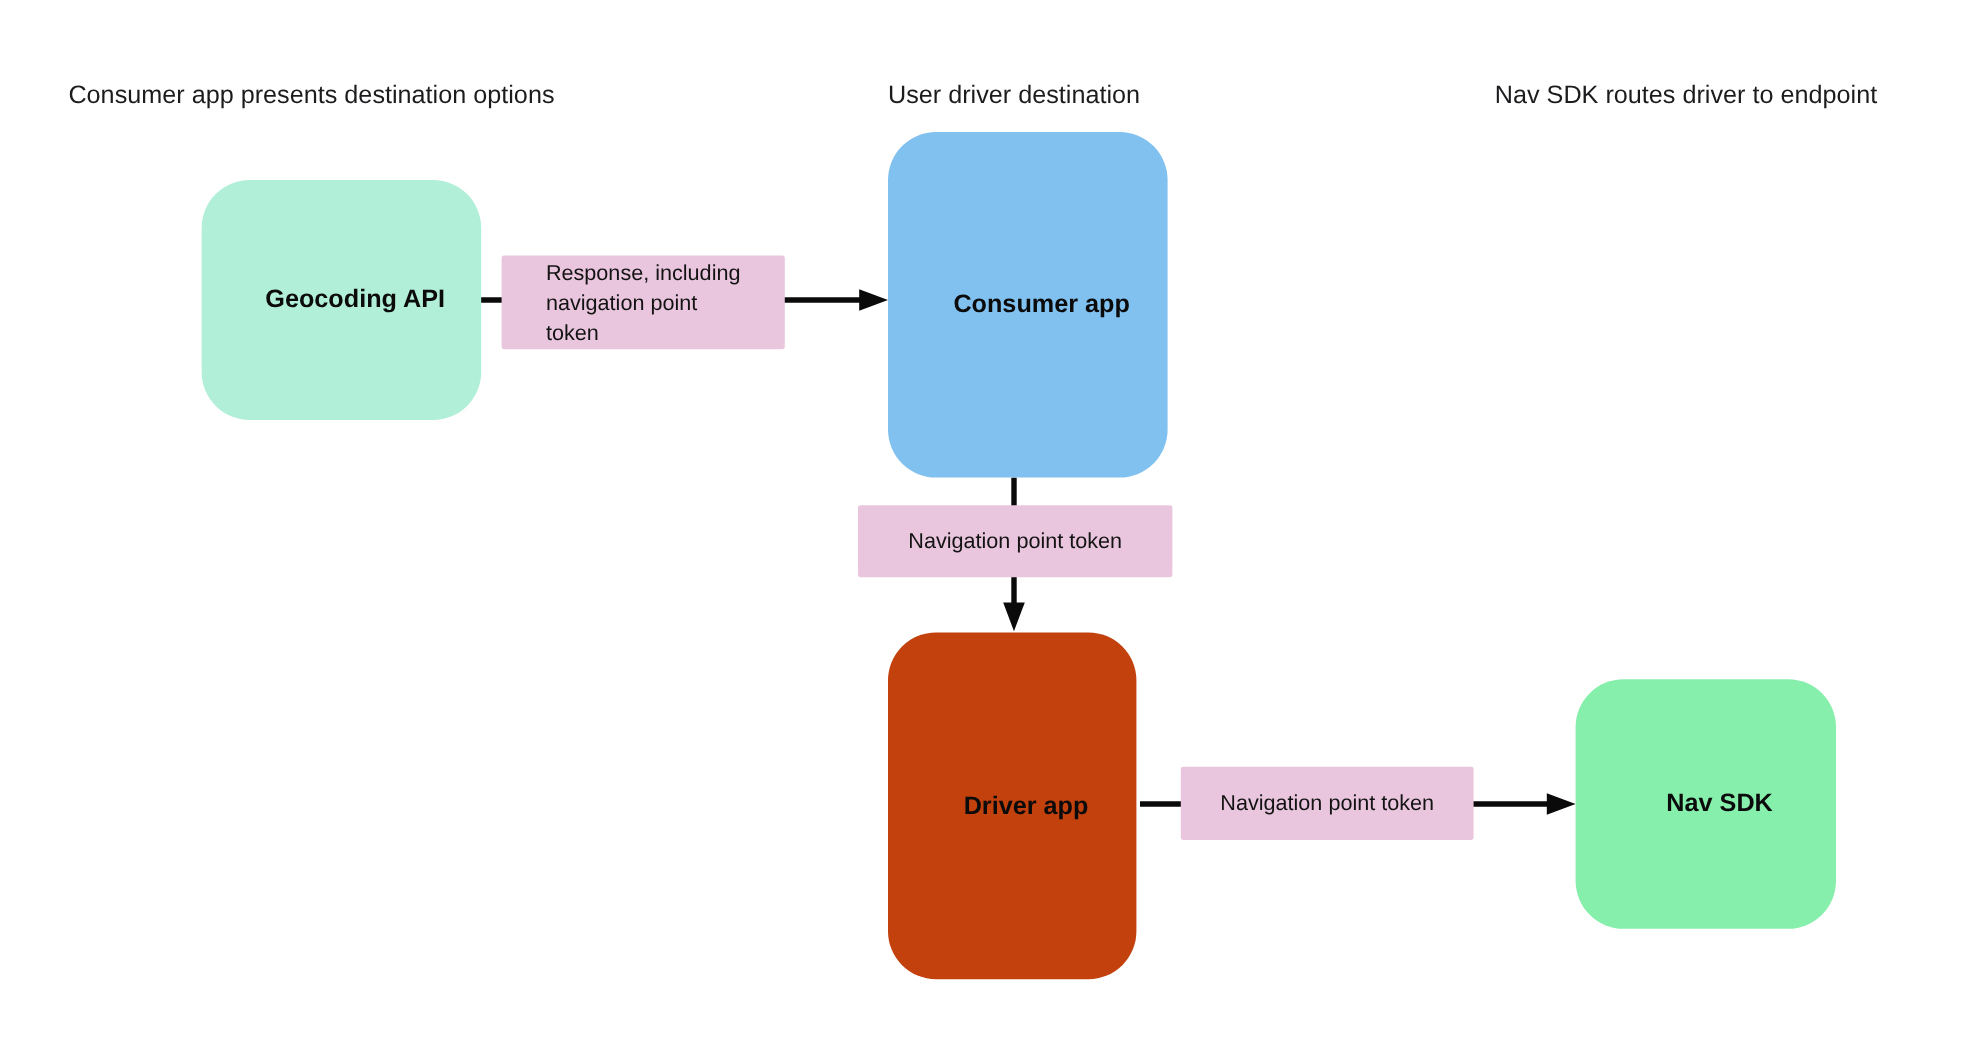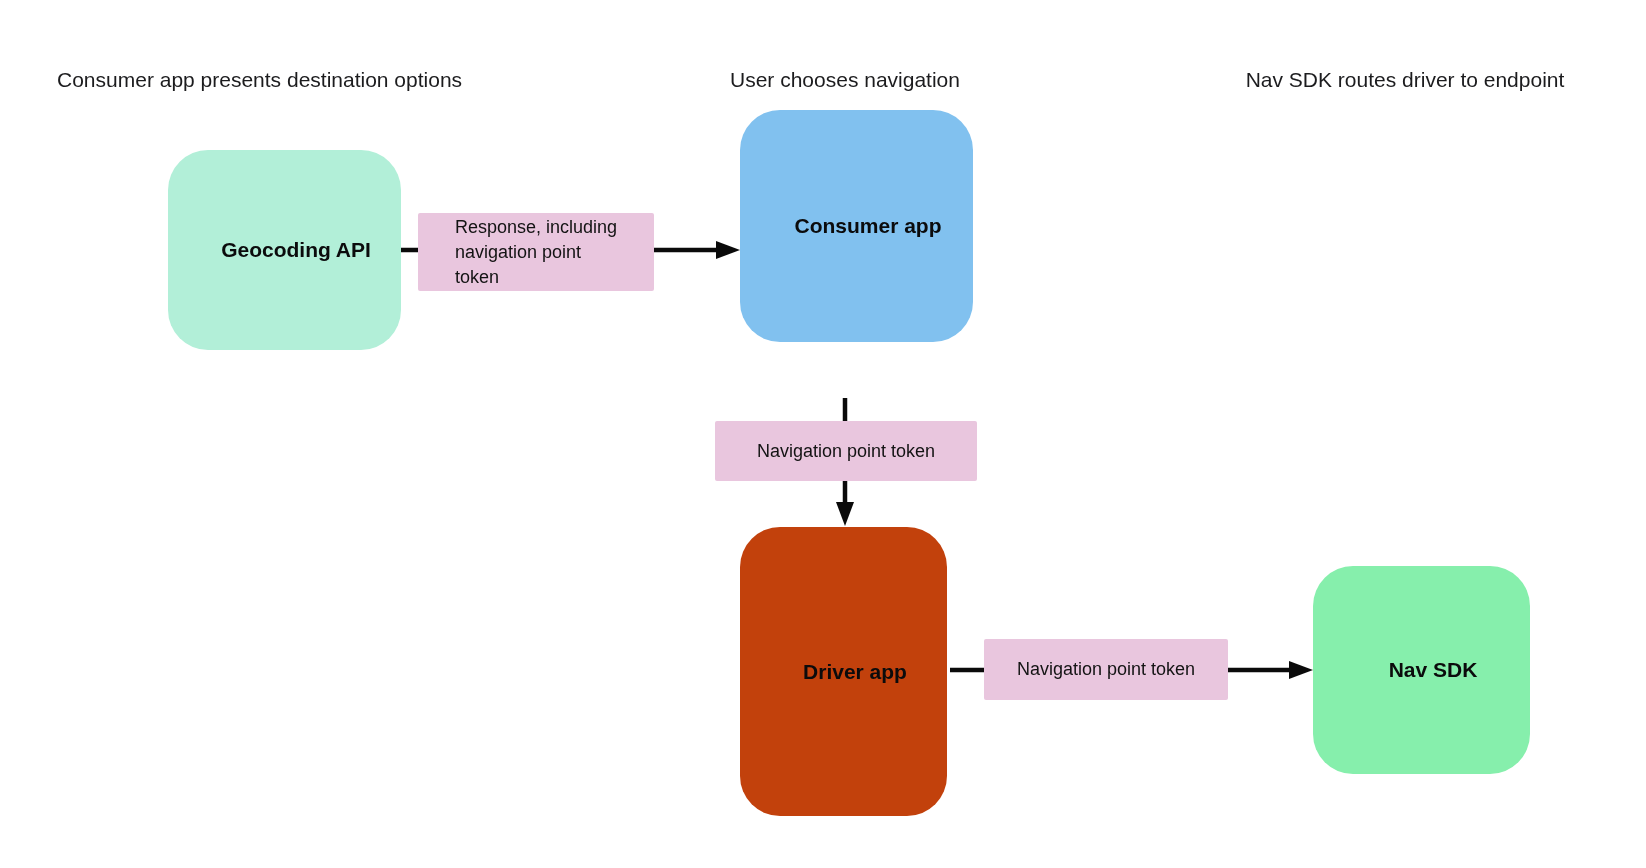--- a/index.html
+++ b/index.html
@@ -50,21 +50,21 @@
     justify-content: center;
     text-align: right;
     padding-left: 23px;
   }
   .node .node-label {
     font-size: 21px;
     font-weight: 700;
     color: #0b0b0c;
   }
   .node-geocoding { left: 168px; top: 150px; width: 210px; height: 200px; background: #b2efd8; }
-  .node-consumer  { left: 740px; top: 110px; width: 210px; height: 232px; background: #81c1ef; }
+  .node-consumer  { left: 740px; top: 110px; width: 210px; height: 288px; background: #81c1ef; }
   .node-driver    { left: 740px; top: 527px; width: 184px; height: 289px; background: #c2410c; }
   .node-navsdk    { left: 1313px; top: 566px; width: 194px; height: 208px; background: #86efac; }
   .edge-label {
     position: absolute;
     z-index: 3;
     background: #e9c6de;
     display: flex;
     align-items: center;
     justify-content: center;
     font-size: 18px;
@@ -76,21 +76,21 @@
   .edge-label-1 { left: 418px; top: 213px; width: 236px; height: 78px; }
   .edge-label-2 { left: 715px; top: 421px; width: 262px; height: 60px; }
   .edge-label-3 { left: 984px; top: 639px; width: 244px; height: 61px; }
 </style>
 </head>
 <body>
 
 <div class="canvas">
 
   <div class="col-header" style="left:57px">Consumer app presents destination options</div>
-  <div class="col-header centered" style="left:845px">User chooses navigation</div>
+  <div class="col-header centered" style="left:845px">User driver destination</div>
   <div class="col-header centered" style="left:1405px">Nav SDK routes driver to endpoint</div>
 
   <svg class="arrows-layer" width="1646" height="868">
     <g>
       <line x1="378" y1="250" x2="718" y2="250"></line>
       <polygon points="740,250 716,241 716,259"></polygon>
     </g>
     <g>
       <line x1="845" y1="398" x2="845" y2="504"></line>
       <polygon points="845,526 836,502 854,502"></polygon>

